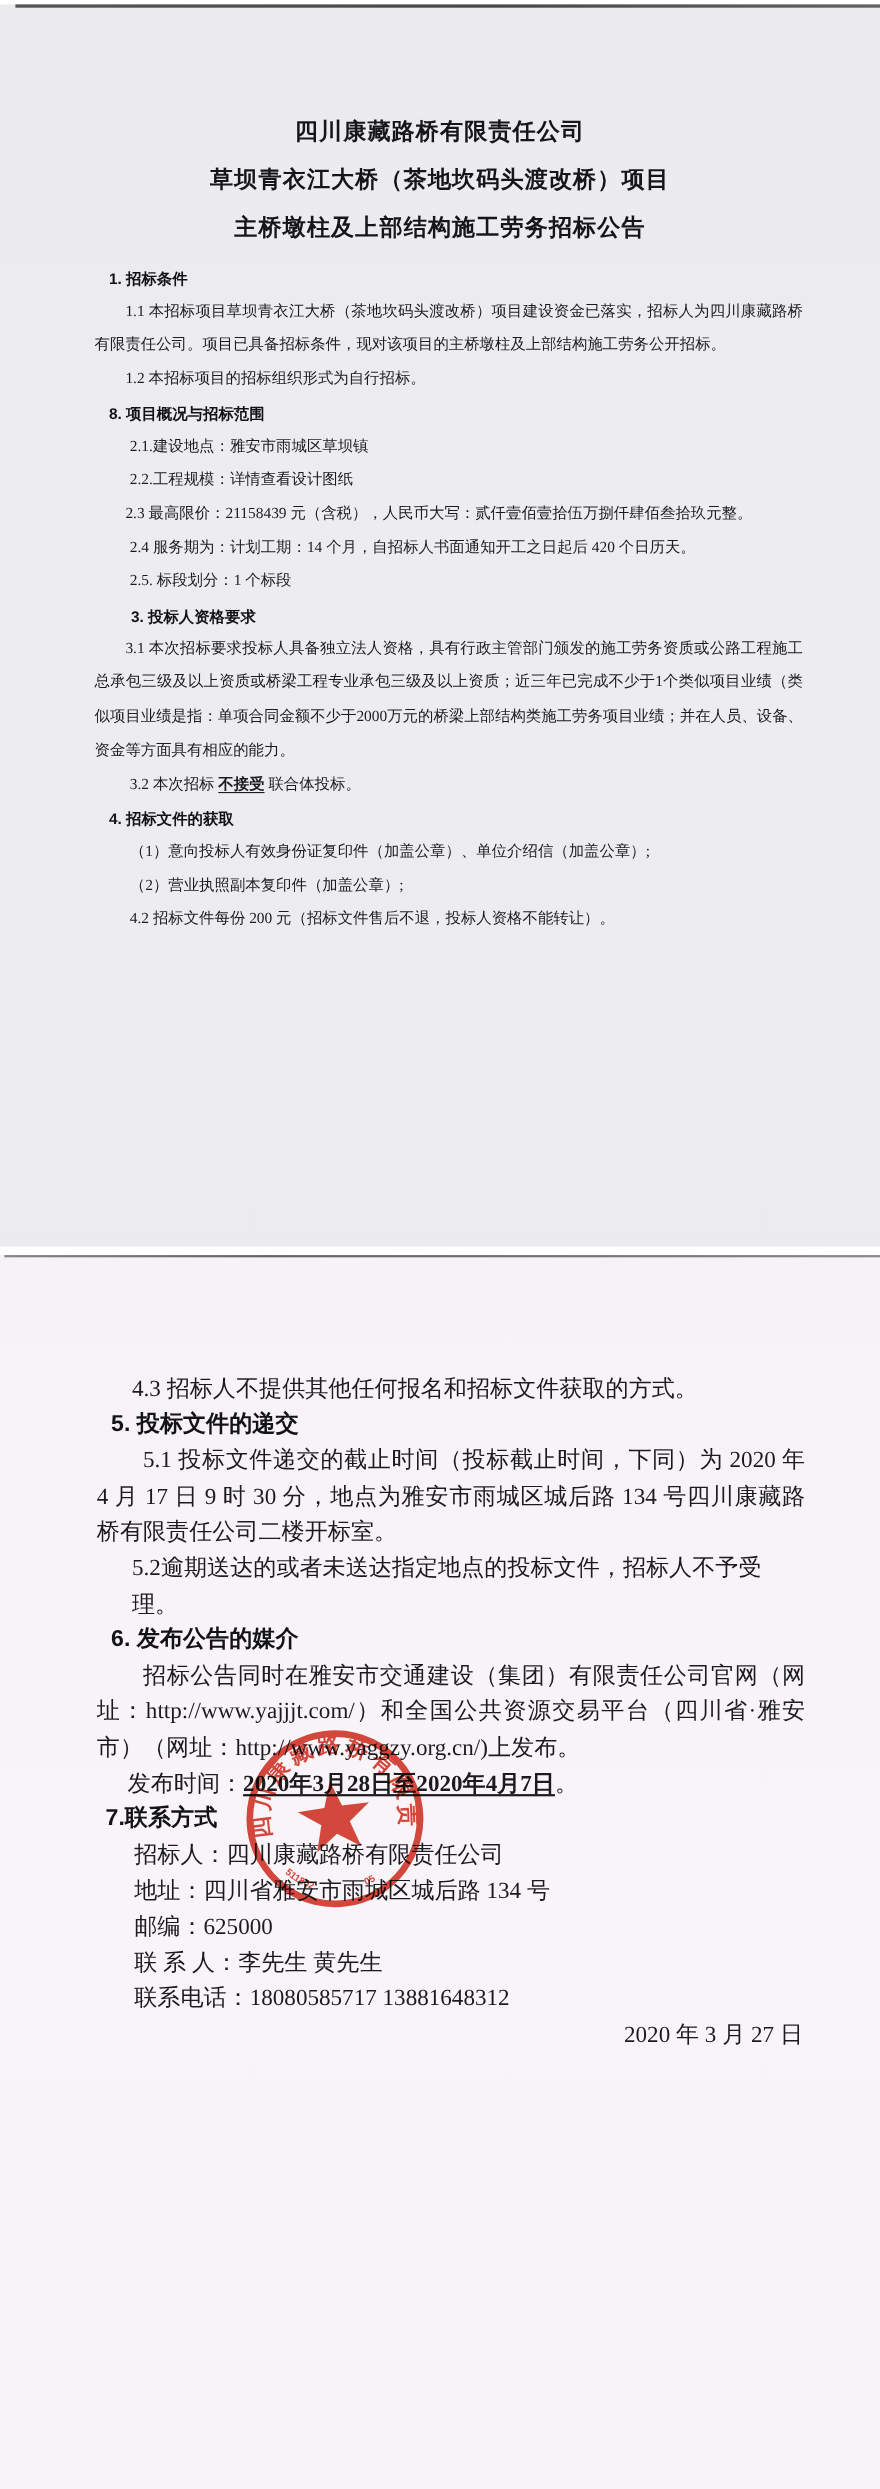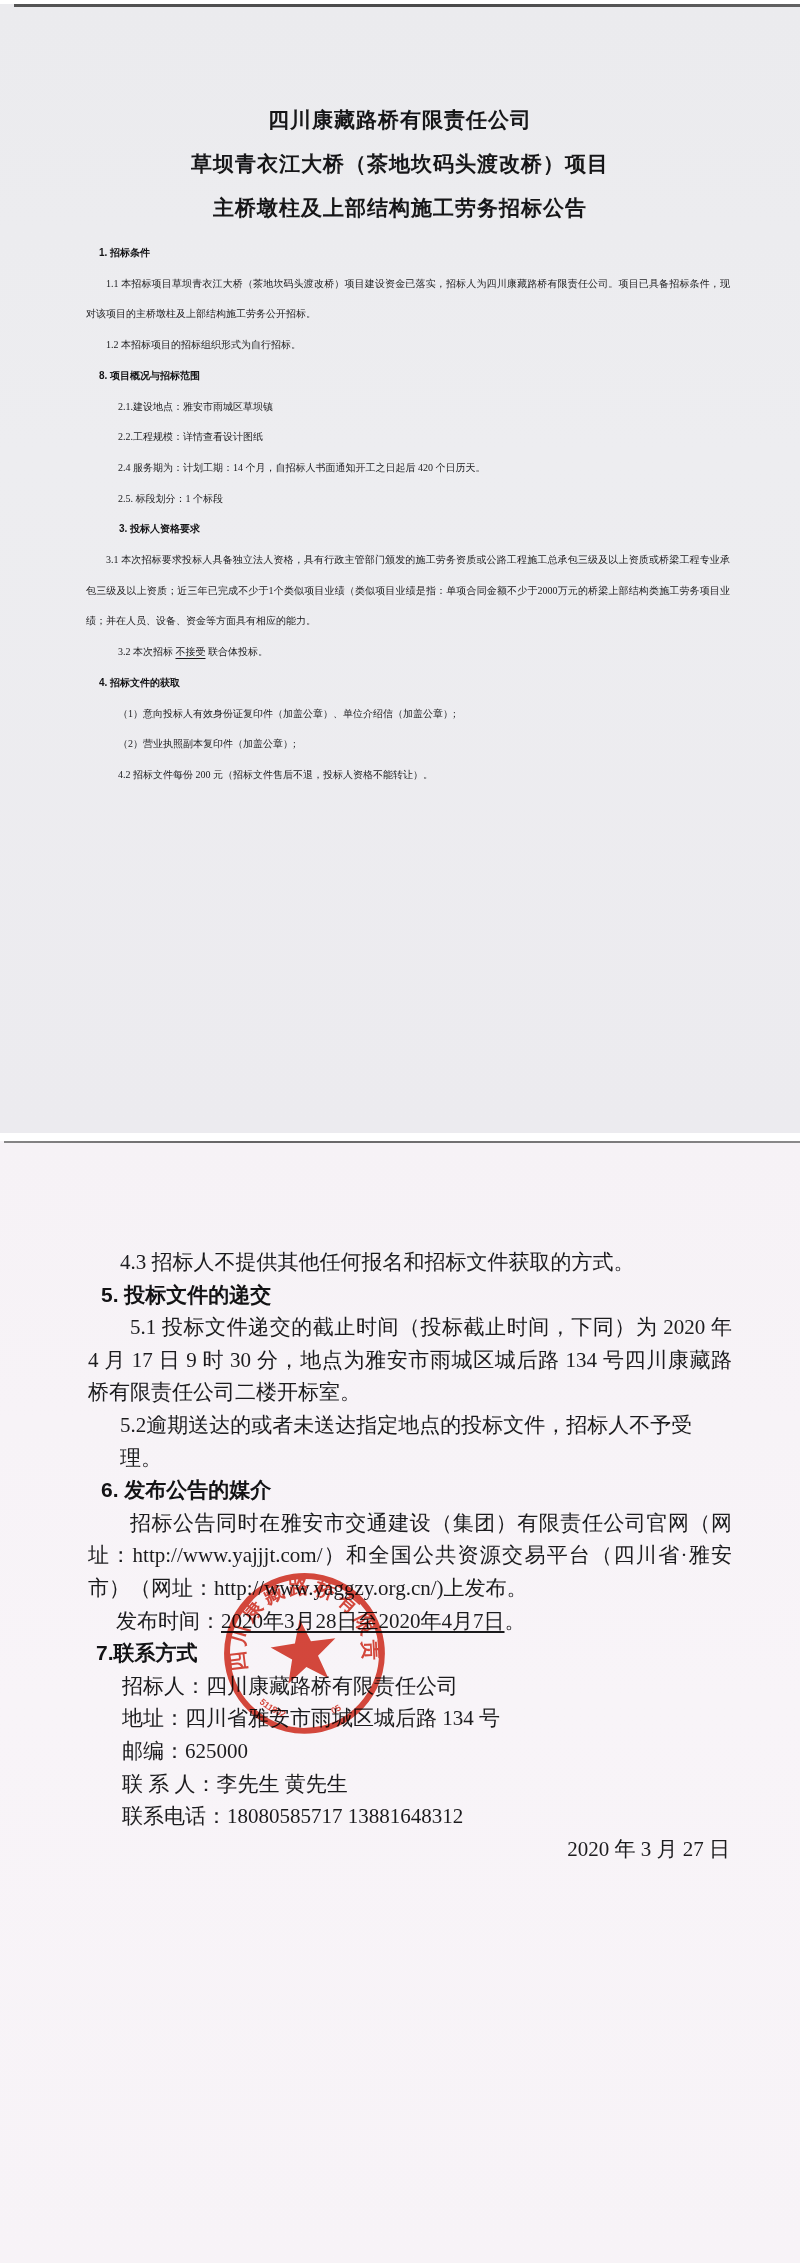--- a/index.html
+++ b/index.html
@@ -14,30 +14,30 @@
             background:linear-gradient(90deg,#3a3a3a 0%,#2c2c2c 55%,#4a4a4a 100%); opacity:.85; }
   .sheet2 { position:absolute; left:0; top:1141px; width:800px; height:1122px;
             background:linear-gradient(180deg,#f6f2f6 0%,#f8f4f8 50%,#f7f3f7 100%); }
   .sheet2-edge { position:absolute; left:4px; top:0; width:796px; height:2px;
             background:linear-gradient(90deg,#6a6a6a 0%,#3f3f3f 30%,#585858 70%,#6f6f6f 100%); opacity:.8; }
 
   
   .titleblock { padding-top:94px; text-align:center;
                 font-family:"Liberation Sans","DejaVu Sans",sans-serif;
                 font-weight:bold; font-size:21px; line-height:44px; letter-spacing:1px; color:#161618; }
-  .body1 { padding:8px 70px 0 86px; font-size:10px; line-height:30.7px; color:#1b1b1d; }
+  .body1 { padding:8px 70px 0 86px; font-size:14px; line-height:30.7px; color:#1b1b1d; }
   .body2 { padding:105px 68px 0 88px; font-size:21px; line-height:32.6px; color:#1b1b1d; }
   .hd { font-family:"Liberation Sans","DejaVu Sans",sans-serif; font-weight:bold; padding-left:13px; color:#131315; }
   .hd-deep { padding-left:33px; }
   .hd-flat { padding-left:8px; }
   .para { text-indent:2em; text-align:justify; }
   .item { padding-left:32px; }
   .line-pub { padding-left:28px; }
   .contact { padding-left:34px; }
-  .u { text-decoration:underline; text-underline-offset:3px; }
+  .u { text-decoration:underline; text-underline-offset:3px;font-weight:bold; }
   .dateline { text-align:right; padding-right:2px; }
 
   
   .seal { position:absolute; left:218px; top:423px; width:172px; height:172px;
           transform:rotate(-8deg); mix-blend-mode:multiply; opacity:.92; pointer-events:none; }
   .seal text { font-family:"Liberation Sans","DejaVu Sans",sans-serif; font-weight:bold; }
 </style>
 </head>
 <body>
 
@@ -52,20 +52,21 @@
       <div>主桥墩柱及上部结构施工劳务招标公告</div>
     </div>
 
     <div class="body1">
       <div class="hd">1.  招标条件</div>
       <div class="para">1.1 本招标项目草坝青衣江大桥（茶地坎码头渡改桥）项目建设资金已落实，招标人为四川康藏路桥有限责任公司。项目已具备招标条件，现对该项目的主桥墩柱及上部结构施工劳务公开招标。</div>
       <div class="para">1.2 本招标项目的招标组织形式为自行招标。</div>
       <div class="hd">8.  项目概况与招标范围</div>
       <div class="item">2.1.建设地点：雅安市雨城区草坝镇</div>
       <div class="item">2.2.工程规模：详情查看设计图纸</div>
+      <div class="para">2.3 最高限价：21158439 元（含税），人民币大写：贰仟壹佰壹拾伍万捌仟肆佰叁拾玖元整。</div>
       <div class="item">2.4 服务期为：计划工期：14 个月，自招标人书面通知开工之日起后 420 个日历天。</div>
       <div class="item">2.5.  标段划分：1 个标段</div>
       <div class="hd hd-deep">3.  投标人资格要求</div>
       <div class="para">3.1 本次招标要求投标人具备独立法人资格，具有行政主管部门颁发的施工劳务资质或公路工程施工总承包三级及以上资质或桥梁工程专业承包三级及以上资质；近三年已完成不少于1个类似项目业绩（类似项目业绩是指：单项合同金额不少于2000万元的桥梁上部结构类施工劳务项目业绩；并在人员、设备、资金等方面具有相应的能力。</div>
       <div class="item"><span>3.2  本次招标 </span><span class="u">不接受</span><span> 联合体投标。</span></div>
       <div class="hd">4.  招标文件的获取</div>
       <div class="item">（1）意向投标人有效身份证复印件（加盖公章）、单位介绍信（加盖公章）;</div>
       <div class="item">（2）营业执照副本复印件（加盖公章）;</div>
       <div class="item">4.2 招标文件每份 200 元（招标文件售后不退，投标人资格不能转让）。</div>
     </div>

